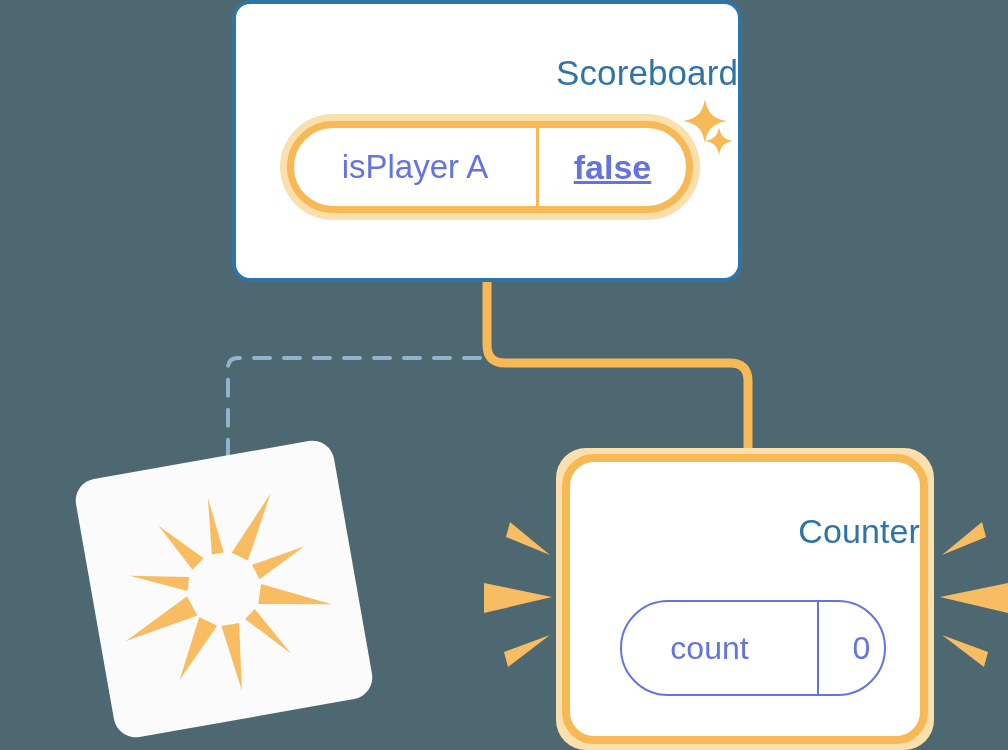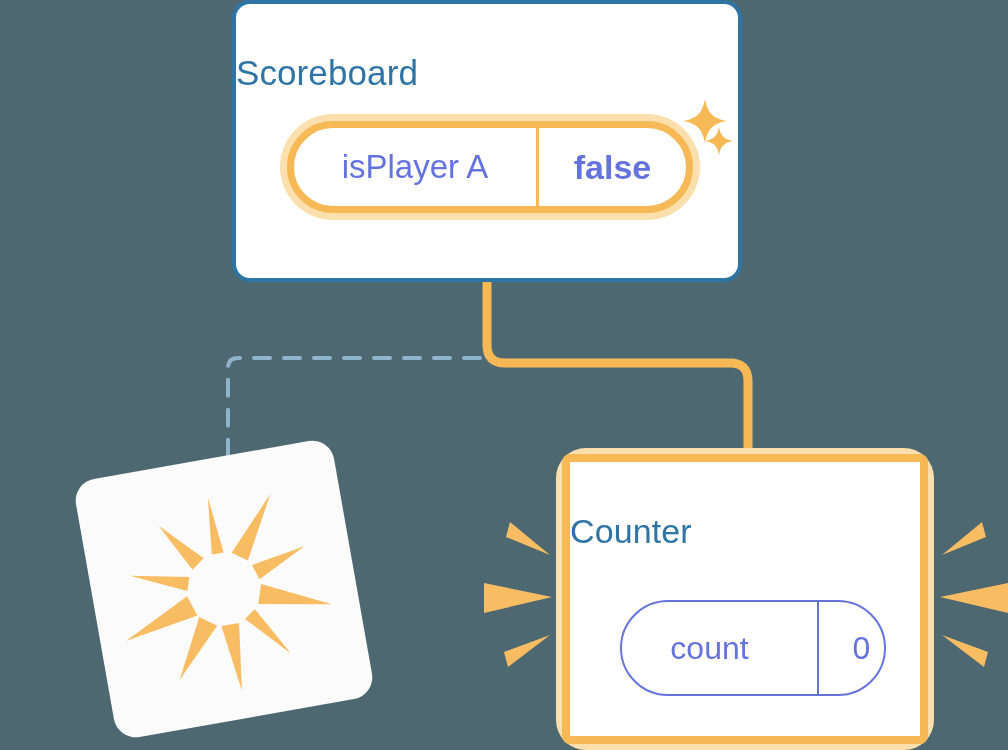--- a/index.html
+++ b/index.html
@@ -34,21 +34,21 @@
     top: 0px;
     width: 510px;
     height: 282px;
     box-sizing: border-box;
     background: #ffffff;
     border: 4px solid #2e74a5;
     border-radius: 18px;
     z-index: 5;
   }
   .card-title {
-    text-align: left;
+    text-align: right;
     color: #2e74a5;
     font-size: 35px;
     font-weight: 500;
     letter-spacing: 0.1px;
   }
   .card-scoreboard .card-title {
     margin-top: 49px;
   }
 
   
@@ -86,20 +86,21 @@
     align-self: stretch;
     background: #f7b955;
     flex: 0 0 3px;
   }
   .pill-orange .pill-val {
     flex: 1 1 auto;
     text-align: center;
     color: #6573de;
     font-size: 34px;
     font-weight: 700;
+    text-decoration: underline;
   }
 
   
   .sparkle {
     position: absolute;
     z-index: 6;
   }
 
   
   .card-counter-wrap {
@@ -114,21 +115,21 @@
     padding: 6px;
     z-index: 5;
   }
   .card-counter {
     position: relative;
     width: 100%;
     height: 100%;
     box-sizing: border-box;
     background: #ffffff;
     border: 8px solid #f7b955;
-    border-radius: 8px;
+    border-radius: 32px;
   }
   .card-counter .card-title {
     margin-top: 50px;
     font-size: 34px;
   }
 
   .pill-blue {
     position: absolute;
     left: 50px;
     top: 138px;

